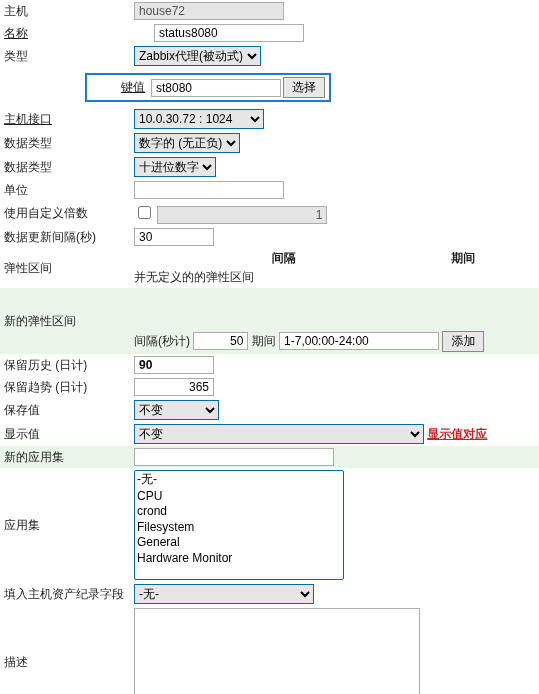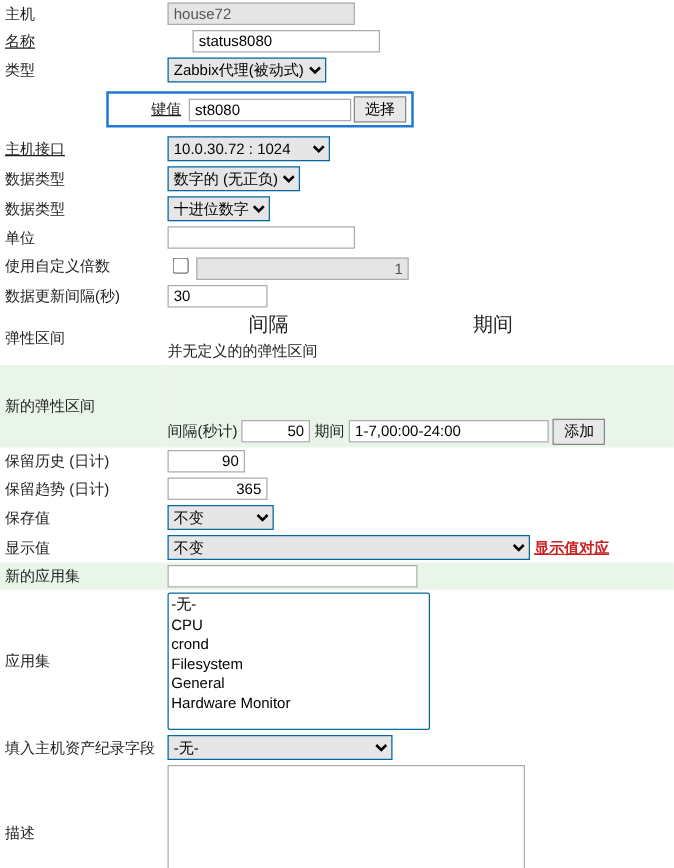--- a/index.html
+++ b/index.html
@@ -6,21 +6,21 @@
   table{border-collapse:collapse;width:539px}
   td{padding:2px 4px;vertical-align:top}
   td.lbl{width:145px;text-align:left;white-space:nowrap;padding-right:6px;vertical-align:middle}
   input[type=text]{font-family:inherit;font-size:12px;padding:1px 4px;border:1px solid #acacac;height:18px;box-sizing:border-box}
   input.ro{background:#e5e5e5;color:#555}
   select{font-family:inherit;font-size:12px;height:20px;border:1px solid #0369a1;background:#e6e6e6}
   select.multi{height:auto;width:210px;background:#fff}
   textarea{font-family:inherit;font-size:12px;border:1px solid #acacac;resize:none}
   button{font-family:inherit;font-size:12px;padding:1px 8px;border:1px solid #888;background:#e8e8e8;cursor:pointer}
   tr.greenish td{background:#eaf5ea}
-  .flex-table th{font-weight:normal;text-align:center;padding:0 18px 2px 0;font-size:16px}
+  .flex-table th{font-weight:bold;text-align:right;padding:0 18px 2px 0;font-size:12px}
   .flex-table td{padding:0}
   .underline{text-decoration:underline}
   a.link{color:#0a4c9e;text-decoration:underline;cursor:pointer}
   a.link.red{color:#c22;font-weight:bold}
   tr.highlight-row td{padding-top:5px;padding-bottom:5px}
   .hl-box{border:2px solid #1f78d6;padding:2px 4px;display:inline-flex;align-items:center}
 </style>
 </head>
 <body>
 
@@ -126,21 +126,21 @@
       <span>间隔(秒计)</span>
       <input type="text" style="width: 55px; text-align: right;" value="50">
       <span>期间</span>
       <input type="text" style="width: 160px; margin-top: 42px;" value="1-7,00:00-24:00">
       <button>添加</button>
     </td>
   </tr>
 
   <tr>
     <td class="lbl"><span>保留历史 (日计)</span></td>
-    <td><input type="text" style="width: 62px; text-align: right;" value="90"></td>
+    <td><input type="text" style="width: 80px; text-align: left; font-weight: bold;" value="90"></td>
   </tr>
 
   <tr>
     <td class="lbl"><span>保留趋势 (日计)</span></td>
     <td><input type="text" style="width: 80px; text-align: right;" value="365"></td>
   </tr>
 
   <tr>
     <td class="lbl"><span>保存值</span></td>
     <td>

